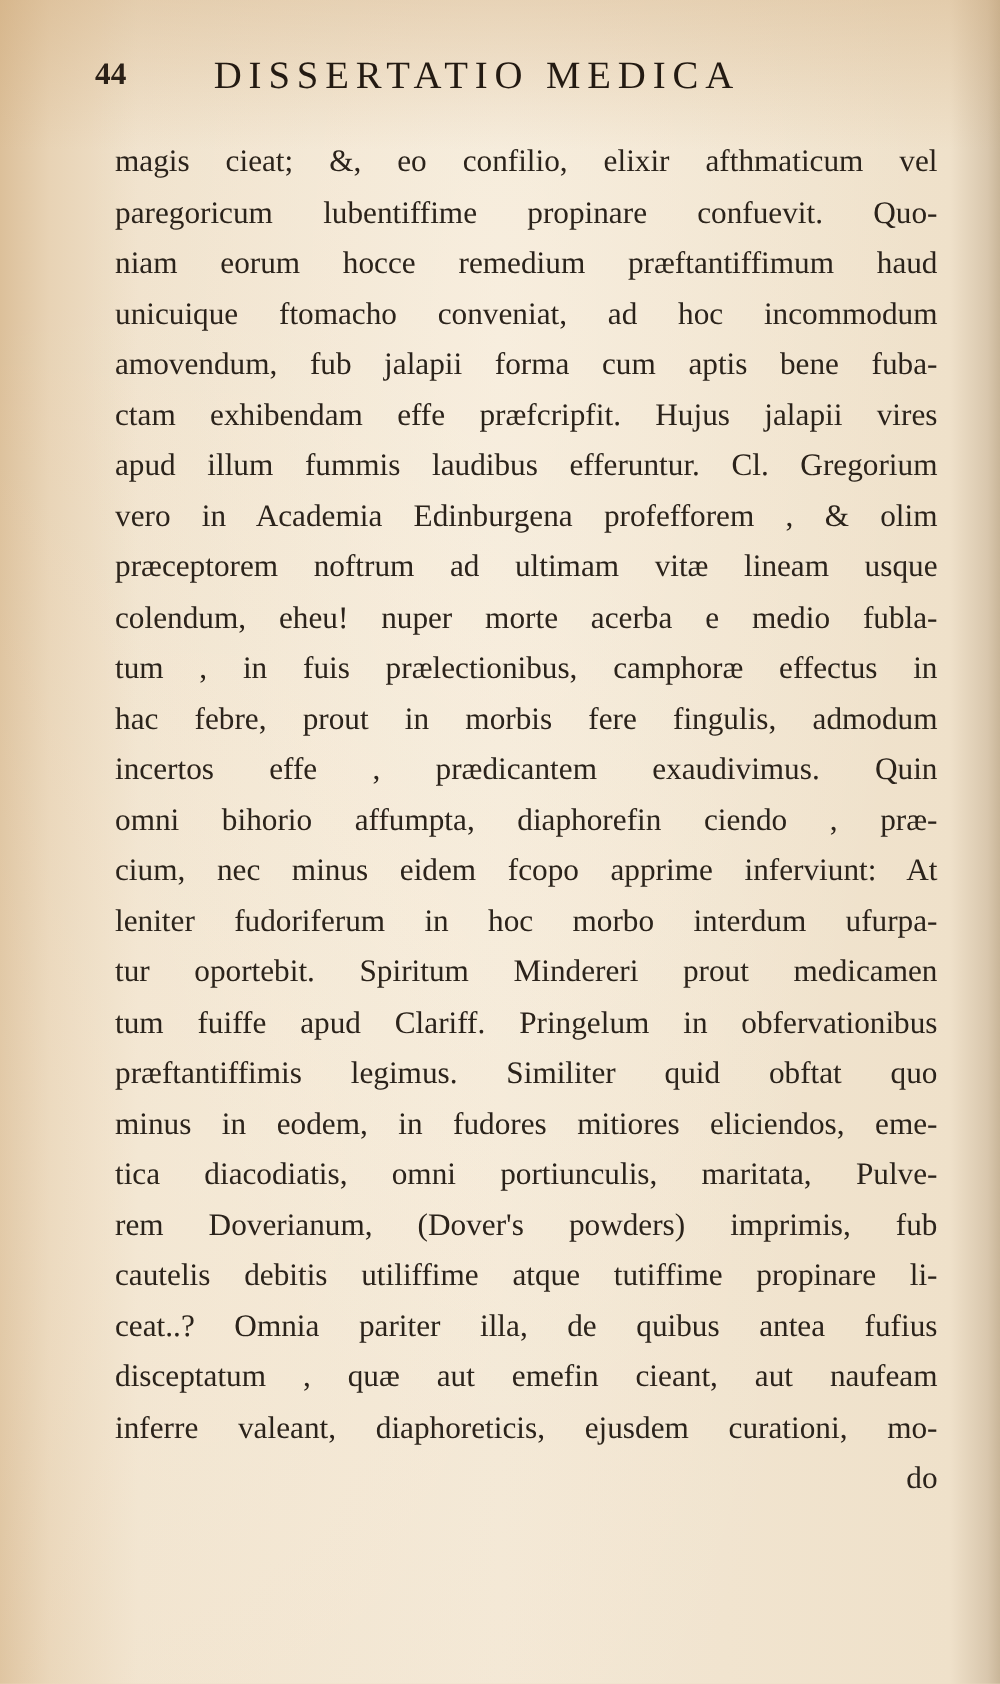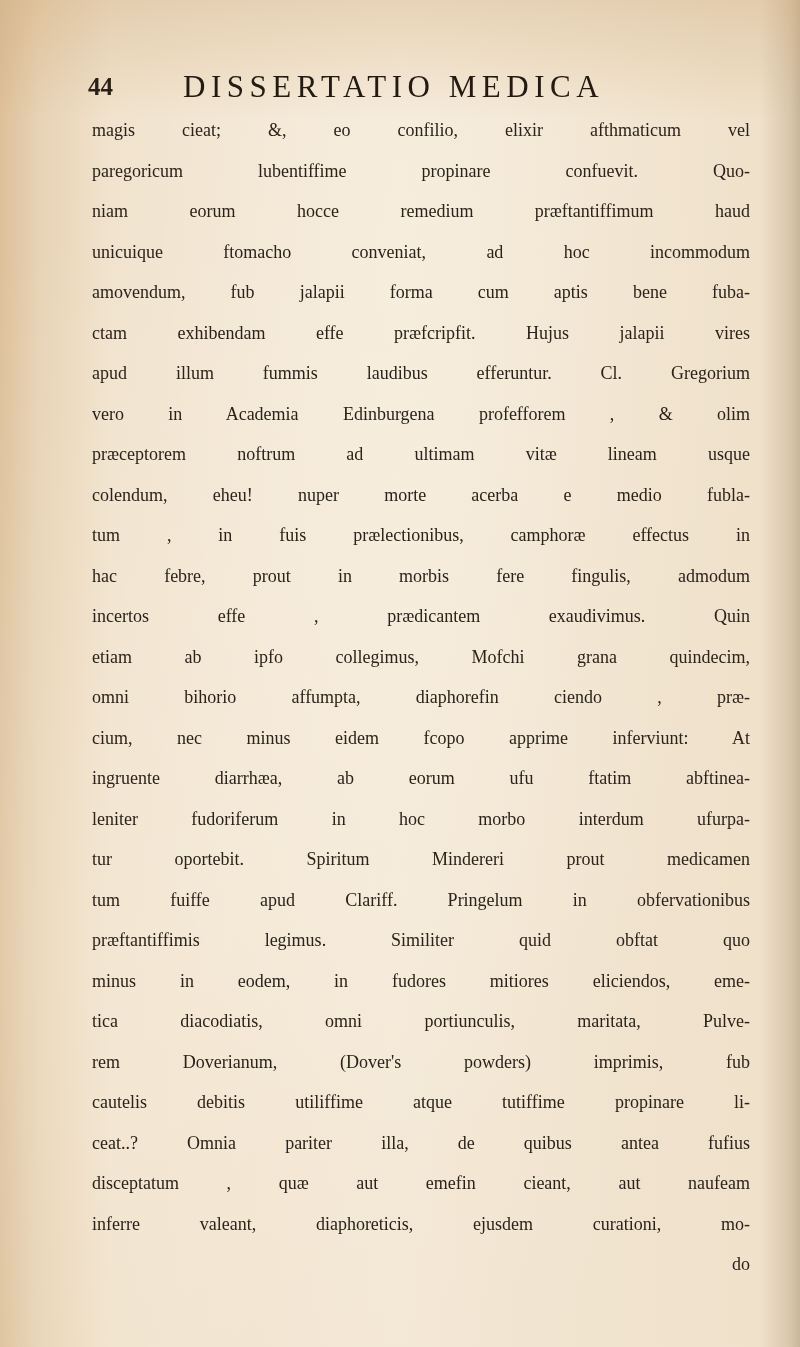--- a/index.html
+++ b/index.html
@@ -26,24 +26,23 @@
     .stain-top {
       position: absolute;
       left: 0; top: 0;
       width: 800px; height: 120px;
       background: linear-gradient(180deg, rgba(205,165,115,0.35), rgba(205,165,115,0) 100%);
       pointer-events: none;
     }
     .running-head {
       position: absolute;
       top: 42px;
-      left: 88px;
+      left: 76px;
       width: 660px;
       height: 40px;
-      margin-top: 27px;
     }
     .page-number {
       position: absolute;
       left: 0;
       top: 4px;
       font-size: 25px;
       font-weight: bold;
       color: #2a2017;
     }
     .head-title {
@@ -58,21 +57,21 @@
     .body-text {
       position: absolute;
       left: 92px;
       top: 110px;
       width: 658px;
     }
     .line {
       display: block;
       height: 40.5px;
       line-height: 40.5px;
-      font-size: 18px;
+      font-size: 25px;
       text-align: justify;
       text-align-last: justify;
       white-space: nowrap;
       overflow: visible;
     }
     .line.last {
       text-align: right;
       text-align-last: right;
     }
   </style>
@@ -94,24 +93,22 @@
     <span class="line">unicuique ftomacho conveniat, ad hoc incommodum</span>
     <span class="line">amovendum, fub jalapii forma cum aptis bene fuba-</span>
     <span class="line">ctam exhibendam effe præfcripfit. Hujus jalapii vires</span>
     <span class="line">apud illum fummis laudibus efferuntur. Cl. Gregorium</span>
     <span class="line">vero in Academia Edinburgena profefforem , &amp; olim</span>
     <span class="line">præceptorem noftrum ad ultimam vitæ lineam usque</span>
     <span class="line">colendum, eheu! nuper morte acerba e medio fubla-</span>
     <span class="line">tum , in fuis prælectionibus, camphoræ effectus in</span>
     <span class="line">hac febre, prout in morbis fere fingulis, admodum</span>
     <span class="line">incertos effe , prædicantem exaudivimus. Quin</span>
-    <span class="line">etiam ab ipfo collegimus, Mofchi grana quindecim,</span>
     <span class="line">omni bihorio affumpta, diaphorefin ciendo , præ-</span>
     <span class="line">cium, nec minus eidem fcopo apprime inferviunt: At</span>
-    <span class="line">ingruente diarrhæa, ab eorum ufu ftatim abftinea-</span>
     <span class="line">leniter fudoriferum in hoc morbo interdum ufurpa-</span>
     <span class="line">tur oportebit. Spiritum Mindereri prout medicamen</span>
     <span class="line">tum fuiffe apud Clariff. Pringelum in obfervationibus</span>
     <span class="line">præftantiffimis legimus. Similiter quid obftat quo</span>
     <span class="line">minus in eodem, in fudores mitiores eliciendos, eme-</span>
     <span class="line">tica diacodiatis, omni portiunculis, maritata, Pulve-</span>
     <span class="line">rem Doverianum, (Dover's powders) imprimis, fub</span>
     <span class="line">cautelis debitis utiliffime atque tutiffime propinare li-</span>
     <span class="line">ceat..? Omnia pariter illa, de quibus antea fufius</span>
     <span class="line">disceptatum , quæ aut emefin cieant, aut naufeam</span>

